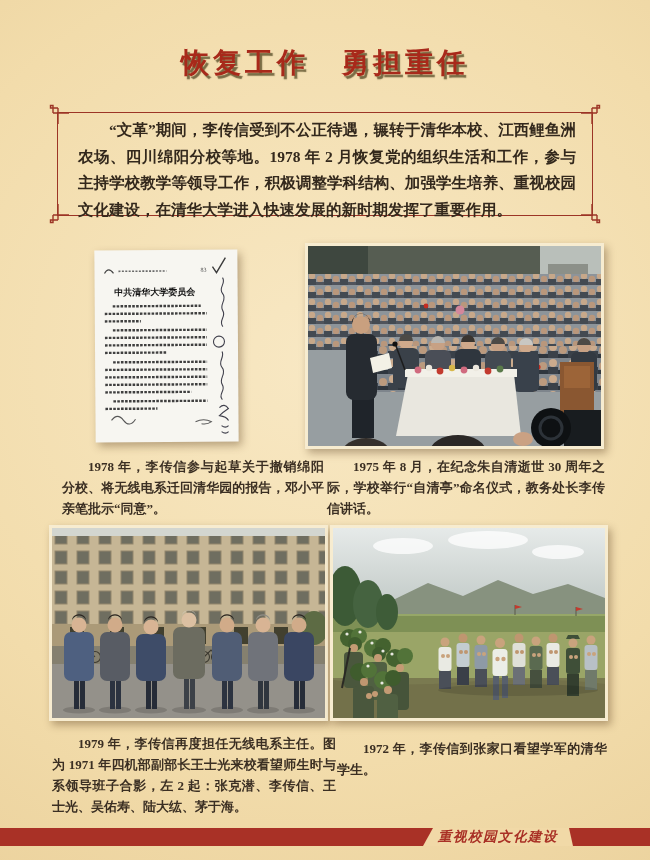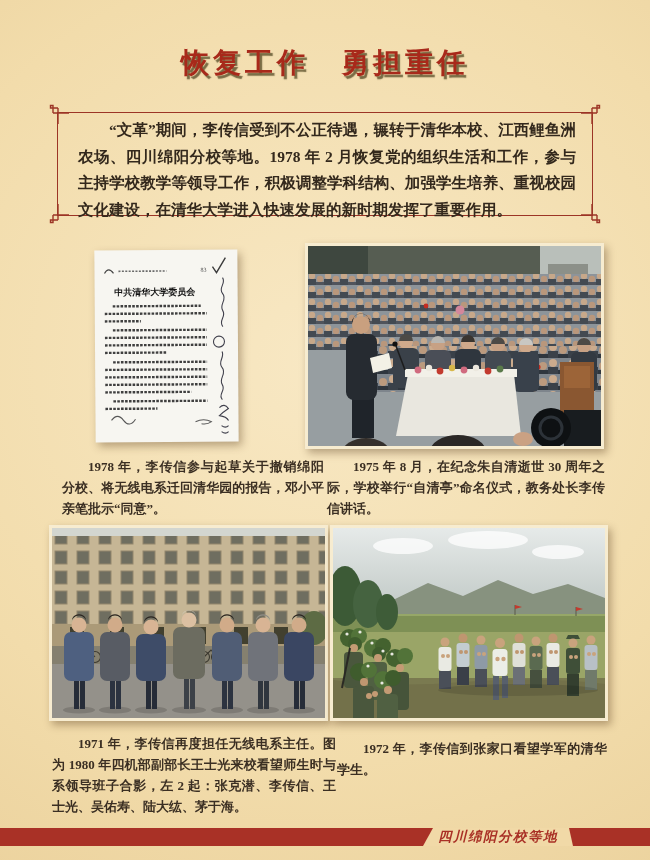--- a/index.html
+++ b/index.html
@@ -454,22 +454,22 @@
             <circle cx="-2" cy="8" r="2" fill="#c9a37d"></circle>
             <circle cx="3" cy="8" r="2" fill="#c9a37d"></circle>
           </g>
         <ellipse cx="185" cy="162" rx="80" ry="6" fill="#000" opacity=".12"></ellipse>
       </g>
     </svg>
   </figure>
 
   <p class="caption cap-1">1978 年，李传信参与起草关于撤销绵阳分校、将无线电系迁回清华园的报告，邓小平亲笔批示“同意”。</p>
   <p class="caption cap-2">1975 年 8 月，在纪念朱自清逝世 30 周年之际，学校举行“自清亭”命名仪式，教务处长李传信讲话。</p>
-  <p class="caption cap-3">1971 年，李传信再度担任无线电系主任。图为 1980 年四机部副部长王士光来校看望师生时与系领导班子合影，左 2 起：张克潜、李传信、王士光、吴佑寿、陆大纮、茅于海。</p>
+  <p class="caption cap-3">1979 年，李传信再度担任无线电系主任。图为 1971 年四机部副部长王士光来校看望师生时与系领导班子合影，左 2 起：张克潜、李传信、王士光、吴佑寿、陆大纮、茅于海。</p>
   <p class="caption cap-4">1972 年，李传信到张家口看望学军的清华学生。</p>
 
   <div class="footer-bar">
     <div class="footer-notch">
-      <span class="footer-label">四川绵阳分校等地</span>
+      <span class="footer-label">重视校园文化建设</span>
     </div>
   </div>
 
 </div>
 
 </body></html>

